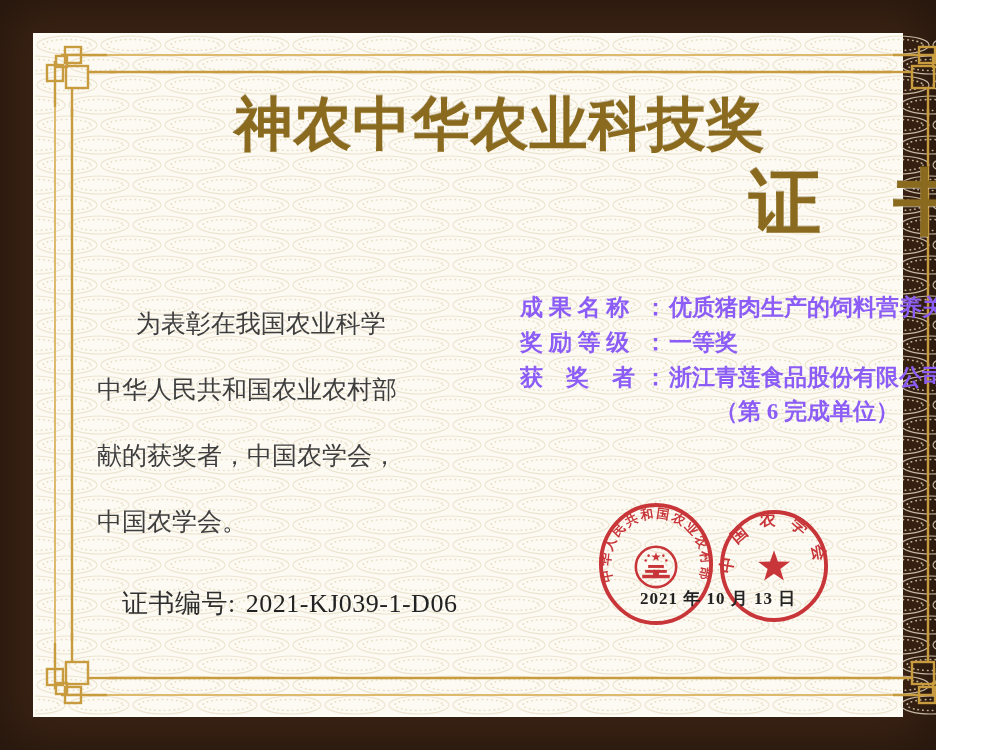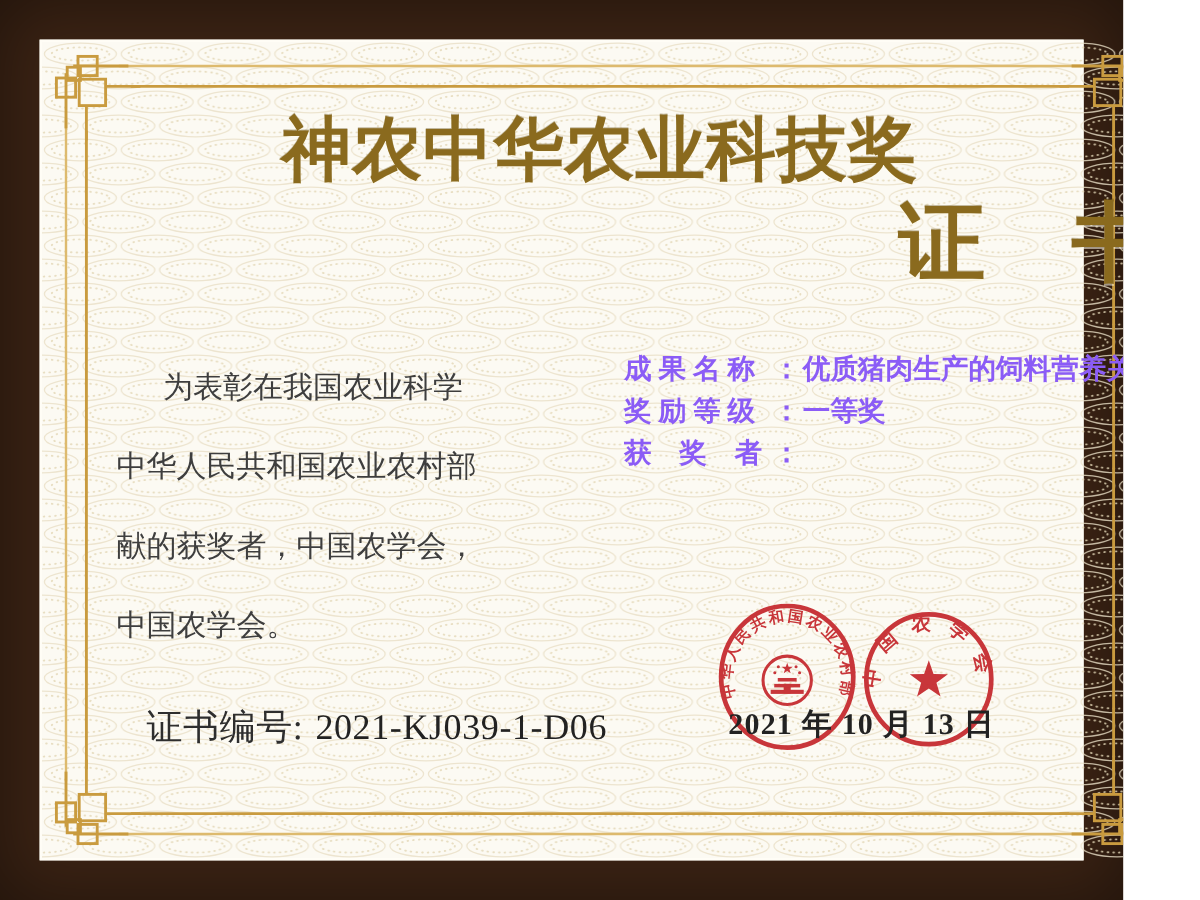--- a/index.html
+++ b/index.html
@@ -37,29 +37,29 @@
     position:absolute;left:485px;top:256px;
     font-size:23px;line-height:34px;font-weight:bold;color:#8b5cf6;
   }
   .detail-row{display:flex;align-items:flex-start;margin-bottom:1px;}
   .detail-label{display:inline-block;min-width:124px;white-space:nowrap;}
   .detail-colon{margin-right:2px;}
   .detail-values{display:flex;flex-direction:column;text-align:center;}
   .detail-line{white-space:nowrap;}
   .cert-no{
     position:absolute;left:87px;top:551px;
-    font-size:30px;color:#2e2e2e;white-space:nowrap;letter-spacing:.5px;
+    font-size:26px;color:#2e2e2e;white-space:nowrap;letter-spacing:.5px;
   }
   .cert-no .num{margin-left:10px;color:#222;}
   .seal{position:absolute;opacity:.93;}
   .seal-ministry{left:562px;top:467px;width:118px;height:124px;}
   .seal-society{left:683px;top:473px;width:112px;height:116px;}
   .date{
     position:absolute;left:552px;top:552px;width:262px;text-align:center;
-    font-size:25px;font-weight:bold;color:#222;letter-spacing:1px;
+    font-size:17px;font-weight:bold;color:#222;letter-spacing:1px;
     z-index:6;white-space:nowrap;
   }
   .z1{z-index:1}.z2{z-index:2}.z3{z-index:3}.z4{z-index:4}.z5{z-index:5}
 </style>
 </head>
 <body>
 
 <div class="stage">
   <div class="paper">
 
@@ -135,20 +135,24 @@
         <div class="detail-row">
           <span class="detail-label">奖 励 等 级</span>
           <span class="detail-colon">：</span>
           <span class="detail-values">
             <span class="detail-line">一等奖</span>
           </span>
         </div>
         <div class="detail-row">
           <span class="detail-label">获　奖　者</span>
           <span class="detail-colon">：</span>
+          <span class="detail-values">
+            <span class="detail-line">浙江青莲食品股份有限公司</span>
+            <span class="detail-line">（第 6 完成单位）</span>
+          </span>
         </div>
       </div>
 
       <div class="cert-no">
         <span>证书编号:</span><span class="num">2021-KJ039-1-D06</span>
       </div>
 
       <svg class="seal seal-ministry z4" viewBox="0 0 120 126">
         <defs>
           <path id="mArc" d="M 15.8 79.1 A 47 47 0 1 1 104.2 79.1" fill="none"></path>

